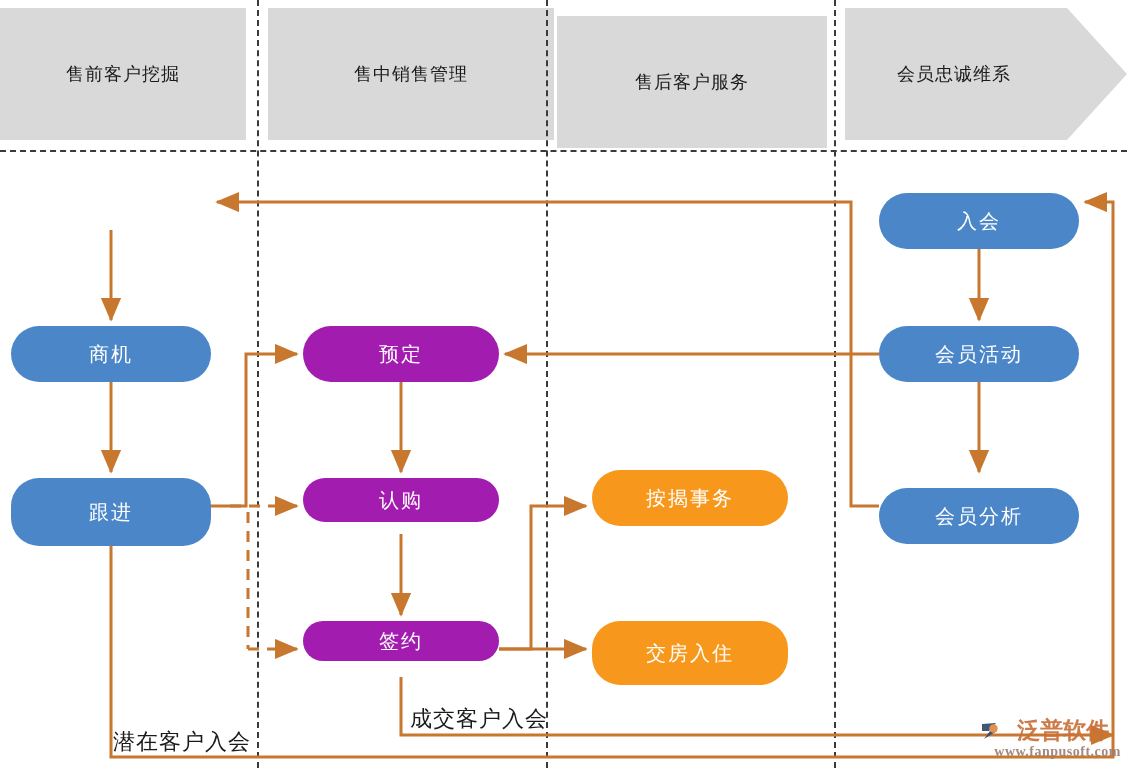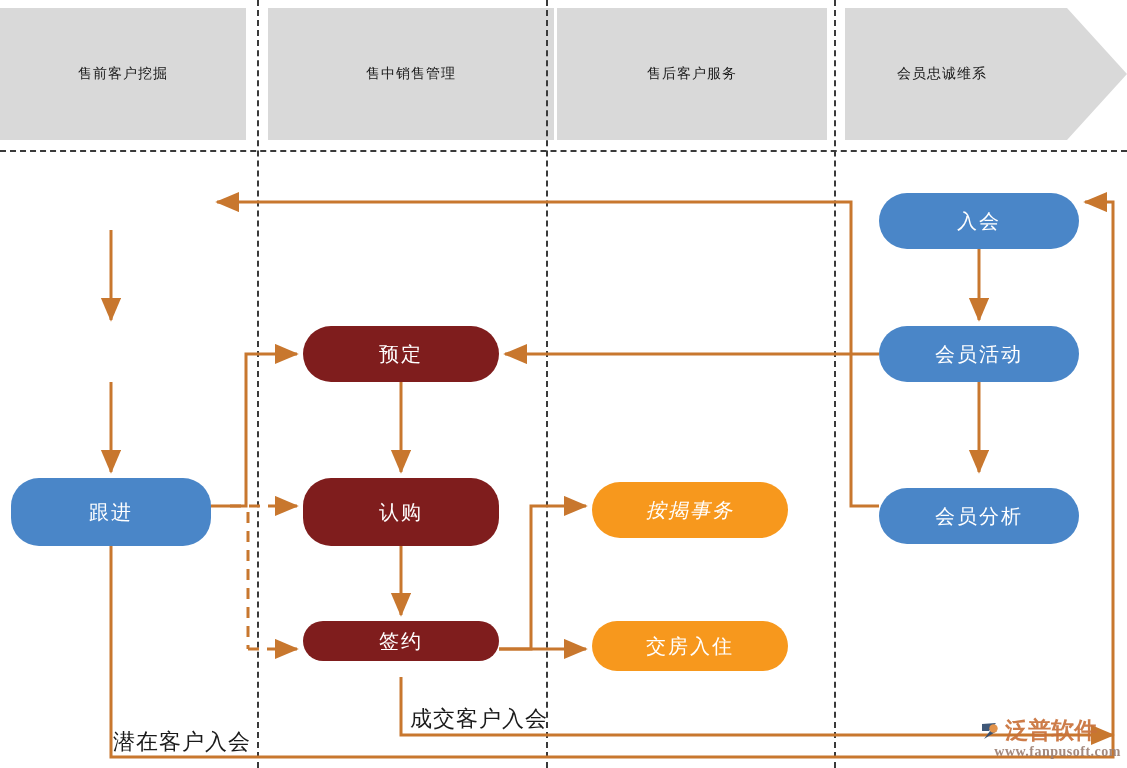--- a/index.html
+++ b/index.html
@@ -18,27 +18,27 @@
   
   .phase{
     position:absolute;
     top:8px;
     height:132px;
     background:#d9d9d9;
     display:flex;
     align-items:center;
     justify-content:center;
     color:#1a1a1a;
-    font-size:14px;
+    font-size:18px;
     letter-spacing:1px;
     white-space:nowrap;
   }
   .phase.p1{left:0px;   width:246px;}
   .phase.p2{left:268px; width:286px;}
-  .phase.p3{left:557px; width:270px;}
+  .phase.p3{left:557px; width:270px;margin-top:8px;}
   .phase.p4{
     left:845px; width:282px;
     background:transparent;
     justify-content:flex-start;
     padding-left:52px;
   }
   .phase.p4 .chev{
     position:absolute;
     left:0;top:0;
     width:282px;height:132px;
@@ -67,21 +67,21 @@
     align-items:center;
     justify-content:center;
     border-radius:28px;
     color:#ffffff;
     font-size:20px;
     letter-spacing:2px;
     white-space:nowrap;
     z-index:6;
   }
   .node.blue{background:#4a86c8;}
-  .node.gray{background:#7f1d1d;}
+  .node.gray{background:#a21caf;}
   .node.orange{background:#f7981d;}
 
   
   #wires{
     position:absolute;
     left:0;top:0;
     width:1127px;height:768px;
     z-index:4;
     pointer-events:none;
   }
@@ -99,21 +99,21 @@
     position:absolute;
     right:6px;
     bottom:8px;
     z-index:9;
     text-align:left;
     opacity:.92;
   }
   #watermark .wm-top{
     display:flex;
     align-items:center;
-    gap:3px;
+    gap:15px;
   }
   #watermark .wm-name{
     font-size:23px;
     font-weight:bold;
     color:#c9713a;
     letter-spacing:0px;
     line-height:1;
   }
   #watermark .wm-url{
     font-family:"Liberation Serif","DejaVu Serif",serif;
@@ -190,38 +190,41 @@
       <path d="M230,506 L297,506"></path>
 
       <path d="M248,649 L297,649"></path>
     </g>
     <g fill="none" stroke="#c8772e" stroke-width="3" stroke-dasharray="11 8">
 
       <path d="M248,512 L248,649"></path>
     </g>
   </svg>
 
+  <div class="node blue" style="left:11px;top:326px;width:200px;height:56px;">
+    <span>商机</span>
+  </div>
   <div class="node blue" style="left:11px;top:478px;width:200px;height:68px;">
     <span>跟进</span>
   </div>
 
   <div class="node gray" style="left:303px;top:326px;width:196px;height:56px;">
     <span>预定</span>
   </div>
-  <div class="node gray" style="left:303px;top:478px;width:196px;height:68px;">
+  <div class="node gray" style="left:303px;top:478px;width:196px;height:44px;">
     <span>认购</span>
   </div>
   <div class="node gray" style="left:303px;top:621px;width:196px;height:40px;">
     <span>签约</span>
   </div>
 
-  <div class="node orange" style="left:592px;top:482px;width:196px;height:56px;font-style:italic;">
+  <div class="node orange" style="left:592px;top:470px;width:196px;height:56px;">
     <span>按揭事务</span>
   </div>
-  <div class="node orange" style="left:592px;top:621px;width:196px;height:50px;">
+  <div class="node orange" style="left:592px;top:621px;width:196px;height:64px;">
     <span>交房入住</span>
   </div>
 
   <div class="node blue" style="left:879px;top:174px;width:200px;height:56px;margin-top:19px;">
     <span>入会</span>
   </div>
   <div class="node blue" style="left:879px;top:326px;width:200px;height:56px;">
     <span>会员活动</span>
   </div>
   <div class="node blue" style="left:879px;top:488px;width:200px;height:56px;">

